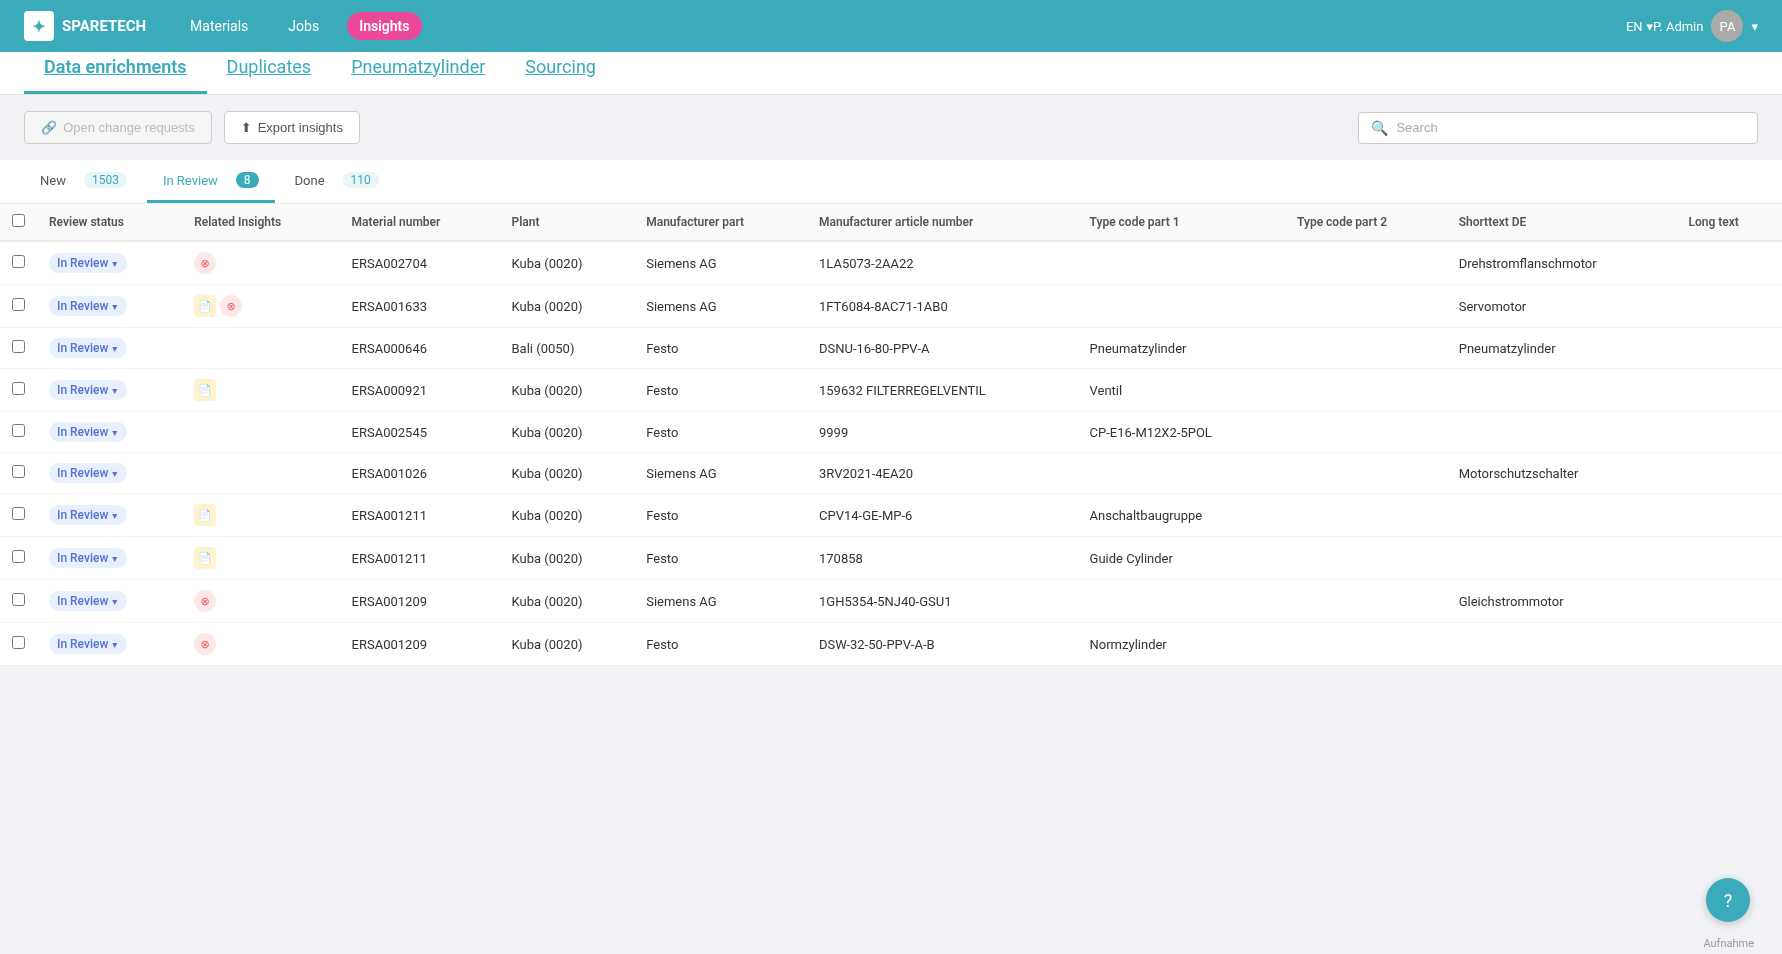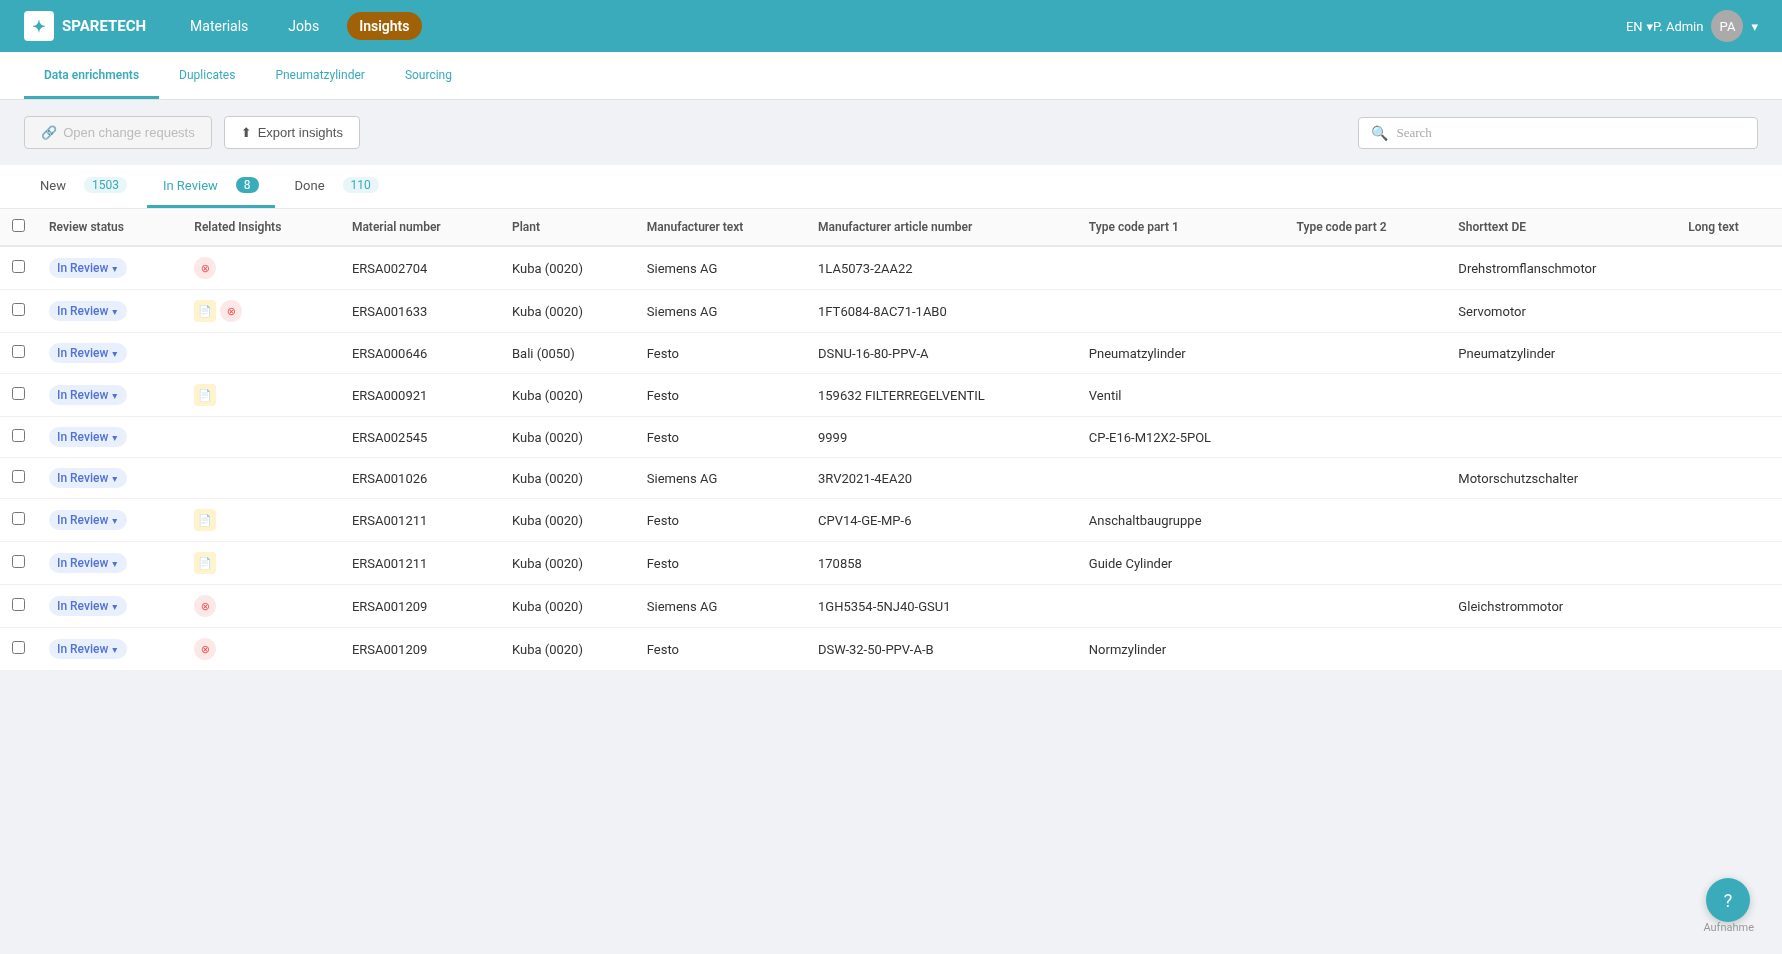--- a/index.html
+++ b/index.html
@@ -24,39 +24,40 @@
       border-radius: 4px;
       display: flex; align-items: center; justify-content: center;
       color: #3aabba; font-size: 16px; font-weight: 900;
     }
     .topnav-links { display: flex; gap: 16px; flex: 1; }
     .topnav-link {
       color: white; font-size: 14px; cursor: pointer;
       padding: 6px 12px; border-radius: 20px;
       text-decoration: none; font-weight: 400;
     }
-    .topnav-link.active { background: #a16207; font-weight: 600; text-align: right; }
+    .topnav-link.active { background: #ec4899; font-weight: 600; text-align: right; }
     .topnav-right { display: flex; align-items: center; gap: 0; margin-left: auto; color: white; font-size: 13px; }
     .lang-btn { display: flex; align-items: center; gap: 4px; cursor: pointer; }
     .user-btn { display: flex; align-items: center; gap: 8px; cursor: pointer; }
     .avatar { width: 32px; height: 32px; background: #aaa; border-radius: 50%; display: flex; align-items: center; justify-content: center; font-size: 13px; color: white; }
 
     
     .tabs-bar {
       background: white;
       display: flex;
       padding: 0 24px;
       border-bottom: 1px solid #e0e0e0;
     }
     .tab-item {
-      padding: 16px 20px 14px;
+      padding: 4px 20px 14px;
       cursor: pointer;
       color: #3aabba;
-      font-size: 12px;
+      font-size: 18px;
       border-bottom: 3px solid transparent;
+      text-decoration: underline;
     }
     .tab-item.active {
       color: #3aabba;
       border-bottom: 3px solid #3aabba;
       font-weight: 600;
     }
 
     
     .toolbar {
       background: #f0f2f5;
@@ -187,29 +188,29 @@
       width: 44px; height: 44px;
       background: #3aabba;
       border-radius: 50%;
       display: flex; align-items: center; justify-content: center;
       color: white; font-size: 18px;
       cursor: pointer;
       box-shadow: 0 2px 8px rgba(0,0,0,0.2);
     }
     .aufnahme-label {
       position: fixed;
-      bottom: 20px;
+      bottom: 4px;
       right: 28px;
       font-size: 11px;
       color: #999;
     }
 
     input.search-input {
       border: none; outline: none; font-size: 13px; color: #333;
-      flex: 1; background: transparent; font-family: Liberation Serif, serif;
+      flex: 1; background: transparent;
     }
     input.search-input::placeholder { color: #aaa; }
   </style>
 </head>
 <body>
 
 <nav class="topnav">
   <div class="topnav-logo">
     <div class="logo-icon">✦</div>
     <span>SPARETECH</span>
@@ -271,21 +272,21 @@
 
 <div class="table-wrapper">
   <table>
     <thead>
       <tr>
         <th style="width:36px;"><input type="checkbox" style=""></th>
         <th>Review status</th>
         <th>Related Insights</th>
         <th>Material number</th>
         <th>Plant</th>
-        <th>Manufacturer text</th>
+        <th>Manufacturer part</th>
         <th>Manufacturer article number</th>
         <th>Type code part 1</th>
         <th>Type code part 2</th>
         <th>Shorttext DE</th>
         <th>Long text</th>
       </tr>
     </thead>
     <tbody id="table-body">
     <tr>
           <td><input type="checkbox" style=""></td>

